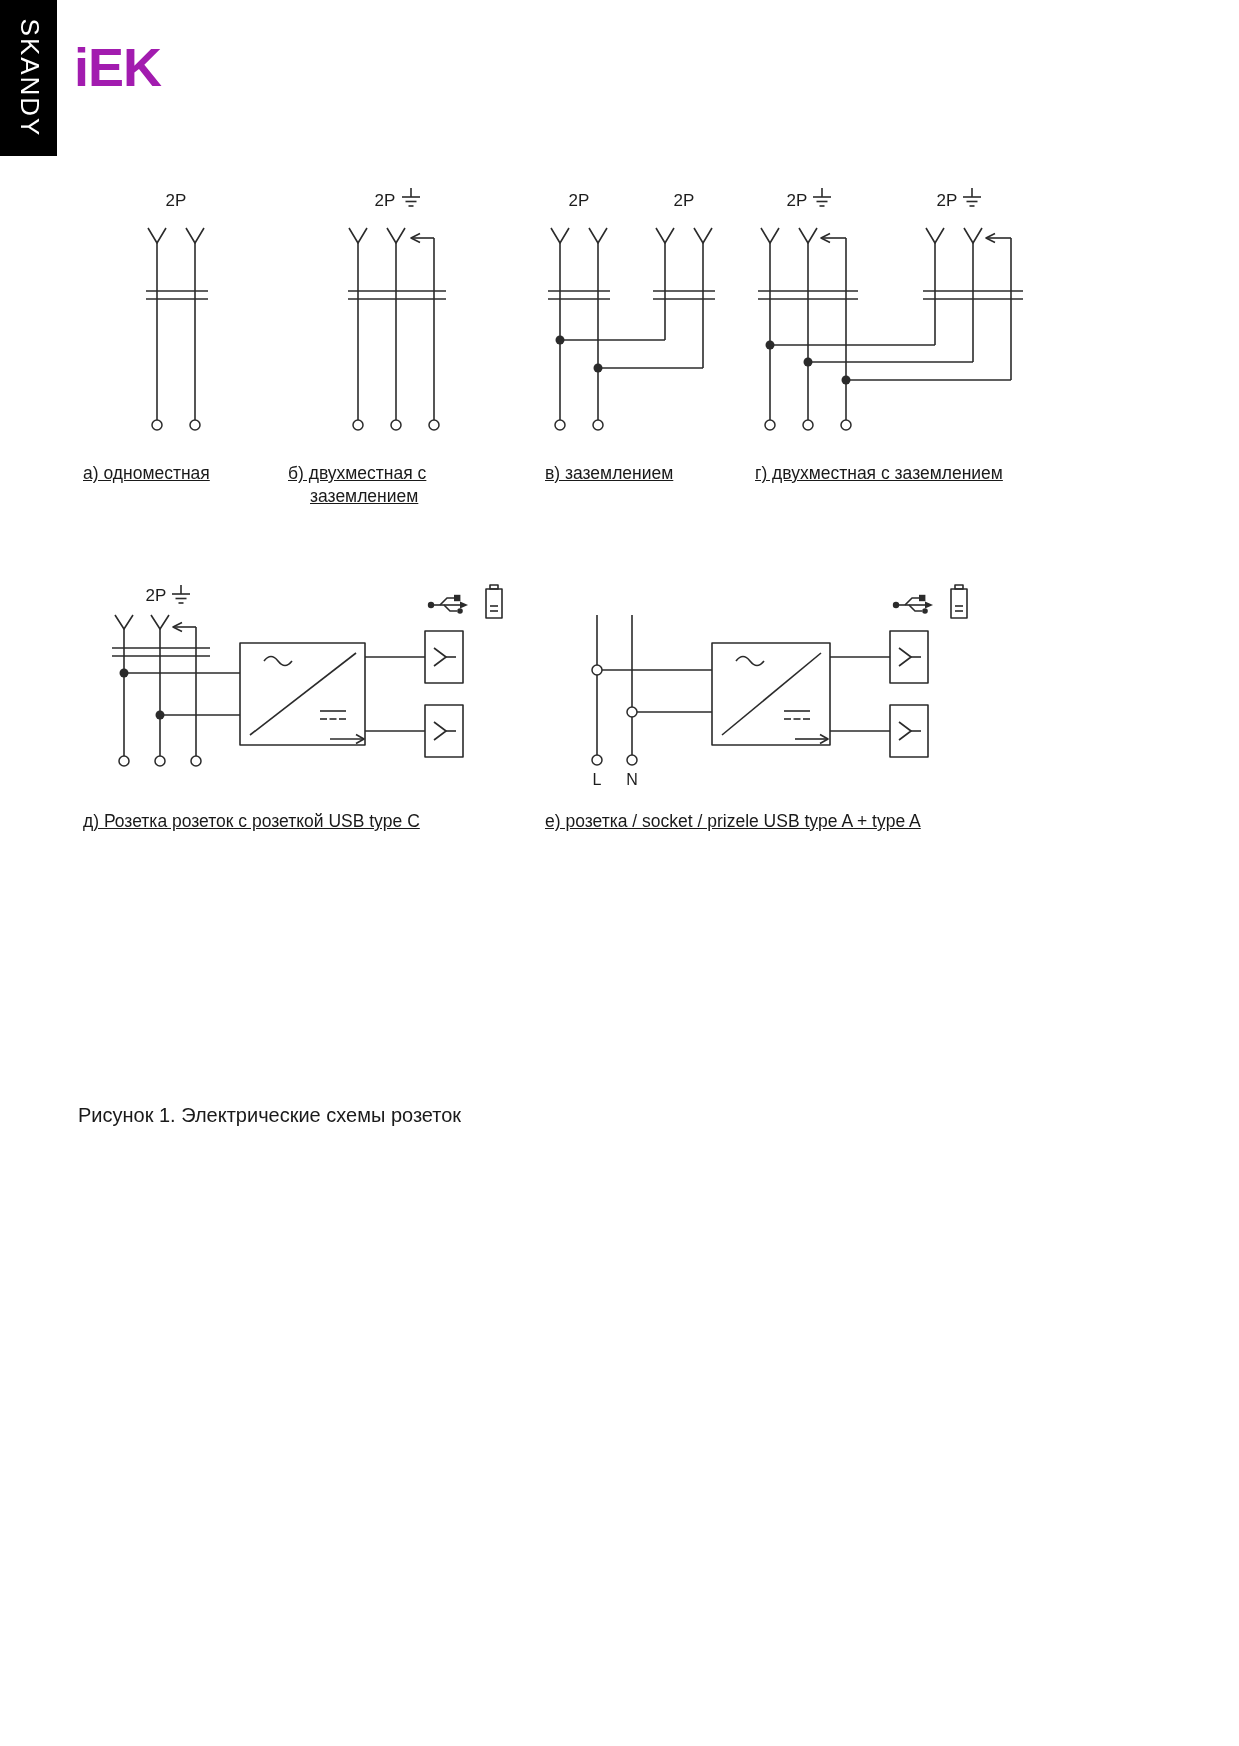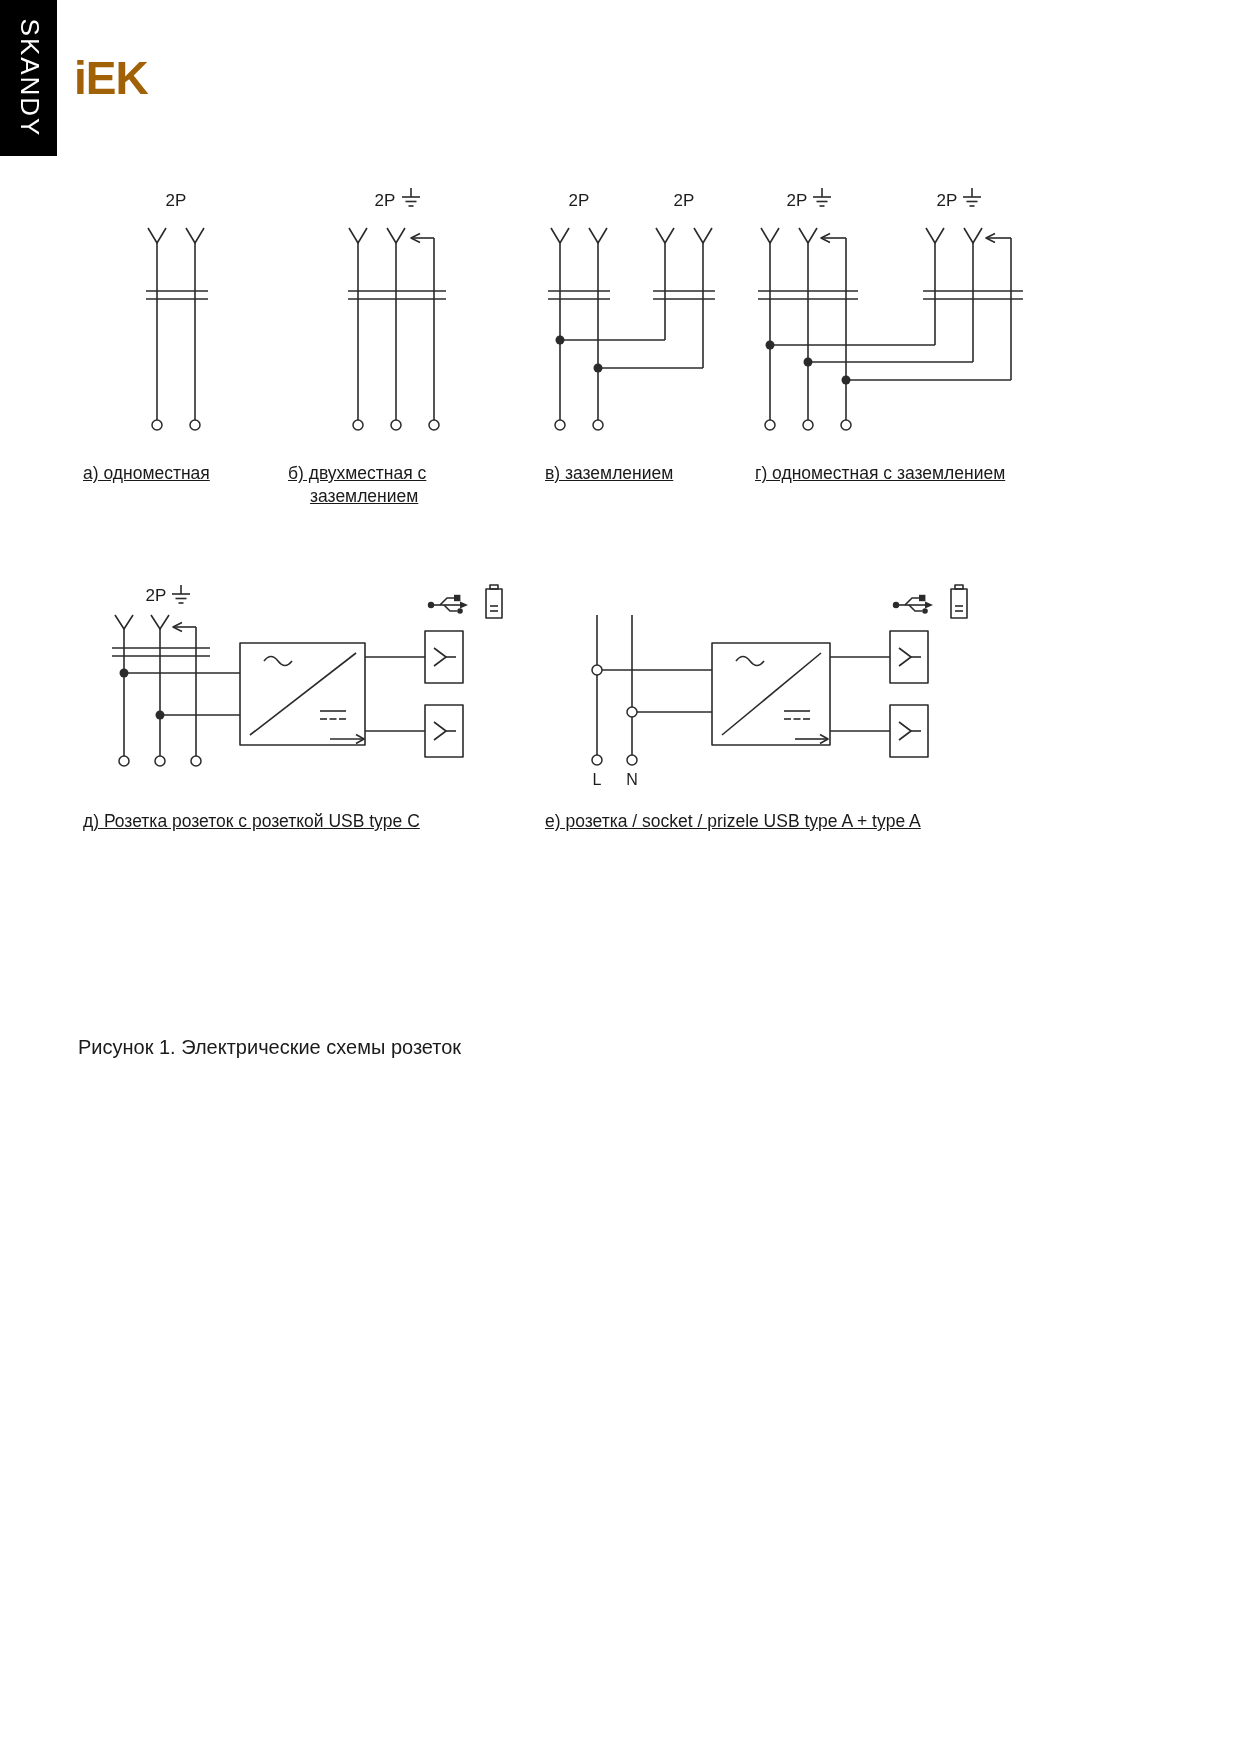--- a/index.html
+++ b/index.html
@@ -8,22 +8,22 @@
     position:relative; width:1239px; height:1746px; background:#ffffff;
     font-family:"Liberation Sans", sans-serif; color:#1c1c1c; overflow:hidden;
   }
   .corner-tab { position:absolute; left:0; top:0; width:57px; height:156px; background:#000; }
   .corner-tab span {
     position:absolute; left:50%; top:50%;
     transform:translate(-50%,-50%) rotate(90deg);
     color:#fff; font-size:26px; letter-spacing:2px; white-space:nowrap;
   }
   .logo {
-    position:absolute; left:74px; top:55px; font-size:46px; font-weight:bold;
-    letter-spacing:-1px; color:#a16207; line-height:1;
+    position:absolute; left:74px; top:40px; font-size:54px; font-weight:bold;
+    letter-spacing:-1px; color:#a21caf; line-height:1;
   }
   svg.diagram { position:absolute; overflow:visible; }
   .w { stroke:#2b2b2b; stroke-width:1.6; fill:none; stroke-linejoin:round; }
   .term { fill:#fff; stroke:#2b2b2b; stroke-width:1.5; }
   .dot { fill:#2b2b2b; stroke:none; }
   .fillshape { fill:#2b2b2b; stroke:none; }
   .lbl { font-family:"Liberation Sans",sans-serif; font-size:17px; fill:#1c1c1c; }
   .lbl-sm { font-size:16px; }
   .caption { position:absolute; font-size:17.5px; color:#1a1a1a; line-height:1.3;text-decoration:underline; }
   .fig-caption { position:absolute; font-size:20px; color:#1a1a1a; }
@@ -333,19 +333,19 @@
       <line class="w" x1="415" y1="46" x2="423" y2="46"></line>
     </g>
   </svg>
 
   <div class="caption" style="left:83px;top:462px">а) одноместная</div>
   <div class="caption" style="left:288px;top:462px">
     <div>б) двухместная с</div>
     <div style="margin-left:22px">заземлением</div>
   </div>
   <div class="caption" style="left:545px;top:462px">в) заземлением</div>
-  <div class="caption" style="left:755px;top:462px">г) одноместная с заземлением</div>
+  <div class="caption" style="left:755px;top:462px">г) двухместная с заземлением</div>
   <div class="caption" style="left:83px;top:810px">д) Розетка розеток с розеткой USB type C</div>
   <div class="caption" style="left:545px;top:810px">е) розетка / socket / prizele USB type A + type A</div>
 
-  <div class="fig-caption" style="left:78px;top:1036px">Рисунок 1. Электрические схемы розеток</div>
+  <div class="fig-caption" style="left:78px;top:1104px">Рисунок 1. Электрические схемы розеток</div>
 
 </div>
 
 </body></html>

